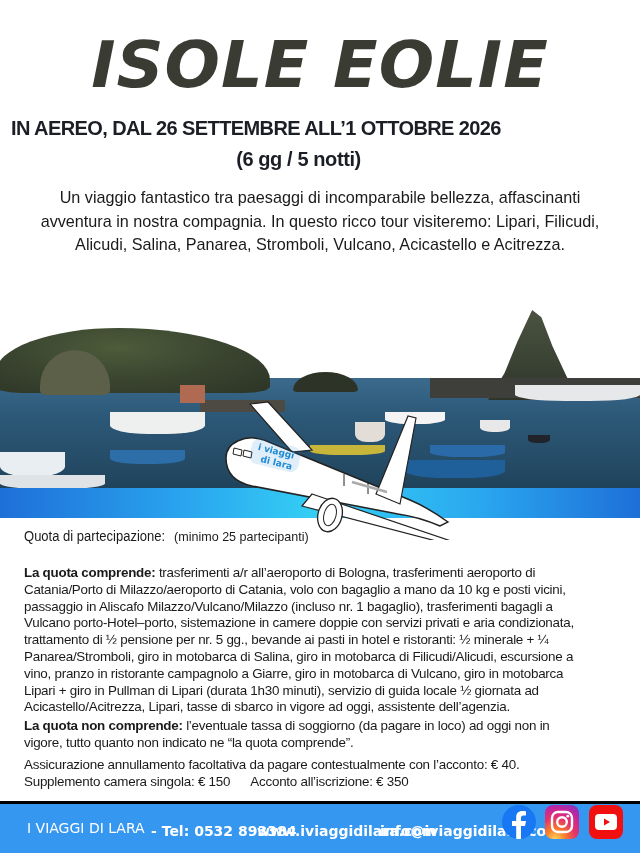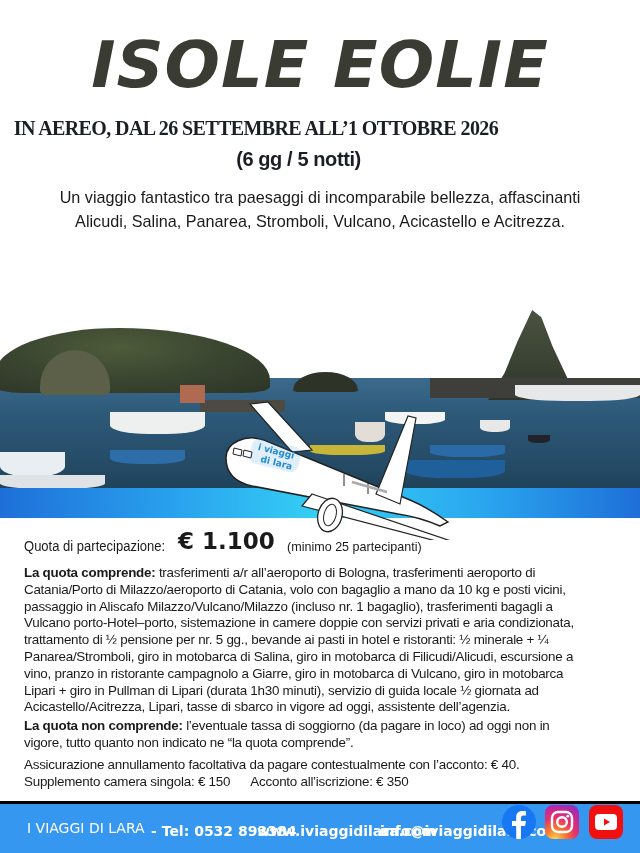--- a/index.html
+++ b/index.html
@@ -7,21 +7,21 @@
   body { position: relative; font-family: "Liberation Sans", sans-serif; color: #1a1a1a; }
 
   .title {
     position: absolute; top: 30px; left: 0; width: 640px; text-align: center;
     font-family: "DejaVu Sans", sans-serif; font-weight: bold; font-style: italic;
     font-size: 64px; color: #3a3b33; letter-spacing: 1px; line-height: 70px;
     transform: scaleX(1.02);
   }
   .subtitle {
     position: absolute; top: 117px; left: 0; width: 512px; text-align: center;
-    font-family: Liberation Serif, serif; font-weight: bold; font-size: 20px;
+    font-family: Liberation Sans, sans-serif; font-weight: bold; font-size: 20px;
     color: #1b1e25; letter-spacing: -0.6px;
   }
   .duration {
     position: absolute; top: 148px; left: 0; width: 597px; text-align: center;
     font-family: "Liberation Sans", sans-serif; font-weight: bold; font-size: 20px;
     color: #1b1e25; letter-spacing: -0.4px;
   }
   .intro {
     position: absolute; top: 186px; left: 30px; width: 580px; text-align: center;
     font-family: "Liberation Sans", sans-serif; font-size: 16.2px; line-height: 23.5px;
@@ -84,21 +84,21 @@
     position: absolute; top: 488px; left: 0; width: 640px; height: 30px;
     background: linear-gradient(90deg, #1e6fd8 0%, #2aa7ef 30%, #35d0f5 50%, #2aa7ef 75%, #1e6fd8 100%);
   }
 
   .plane { position: absolute; left: 212px; top: 390px; width: 240px; height: 150px; }
 
   
   .price-line {
     position: absolute; top: 528px; left: 24px; width: 600px;
     font-family: "Liberation Sans", sans-serif; font-size: 14px; color: #1a1a1a;
-    display: flex; align-items: flex-end; white-space: nowrap;
+    display: flex; align-items: center; white-space: nowrap;
   }
   .price-label { font-size: 14px; transform: scaleX(0.93); transform-origin: left; display: inline-block; width: 150px; }
   .price-value {
     font-family: "DejaVu Sans", sans-serif; font-weight: bold; font-size: 23px;
     margin-left: 4px; margin-right: 12px; color: #1a1a1a;
   }
   .price-note { font-size: 13.5px; transform: scaleX(0.93); transform-origin: left; display: inline-block; }
 
   .para {
     position: absolute; left: 24px; width: 600px;
@@ -137,20 +137,21 @@
 </style>
 </head>
 <body>
 
 <div class="title">ISOLE EOLIE</div>
 <div class="subtitle">IN AEREO, DAL 26 SETTEMBRE ALL’1 OTTOBRE 2026</div>
 <div class="duration">(6 gg / 5 notti)</div>
 
 <div class="intro">
   <div>Un viaggio fantastico tra paesaggi di incomparabile bellezza, affascinanti</div>
+  <div>avventura in nostra compagnia. In questo ricco tour visiteremo: Lipari, Filicudi,</div>
   <div>Alicudi, Salina, Panarea, Stromboli, Vulcano, Acicastello e Acitrezza.</div>
 </div>
 
 <div class="photo">
   <div class="sky"></div>
   <div class="sea"></div>
   <div class="island island-left"></div>
   <div class="island island-left2"></div>
   <div class="island islet-mid"></div>
   <div class="island stack-right"></div>
@@ -195,21 +196,20 @@
 
   <g transform="rotate(14 62 66)">
     <rect x="38" y="52" width="50" height="26" rx="8" fill="#2a8fd8" opacity="0.15"></rect>
     <text x="63" y="64" font-family="DejaVu Sans, sans-serif" font-weight="bold" font-size="9" fill="#1f8ad6" text-anchor="middle">i viaggi</text>
     <text x="66" y="75" font-family="DejaVu Sans, sans-serif" font-weight="bold" font-size="9" fill="#1f8ad6" text-anchor="middle">di lara</text>
   </g>
 </svg>
 
 <div class="price-line">
   <span class="price-label">Quota di partecipazione:</span>
-  <span class="price-value">€ 1.100</span>
   <span class="price-note">(minimo 25 partecipanti)</span>
 </div>
 
 <div class="para p-includes">
   <div><b>La quota comprende:</b><span> trasferimenti a/r all’aeroporto di Bologna, trasferimenti aeroporto di</span></div>
   <div>Catania/Porto di Milazzo/aeroporto di Catania, volo con bagaglio a mano da 10 kg e posti vicini,</div>
   <div>passaggio in Aliscafo Milazzo/Vulcano/Milazzo (incluso nr. 1 bagaglio), trasferimenti bagagli a</div>
   <div>Vulcano porto-Hotel–porto, sistemazione in camere doppie con servizi privati e aria condizionata,</div>
   <div>trattamento di ½ pensione per nr. 5 gg., bevande ai pasti in hotel e ristoranti: ½ minerale + ¼</div>
   <div>Panarea/Stromboli, giro in motobarca di Salina, giro in motobarca di Filicudi/Alicudi, escursione a</div>

